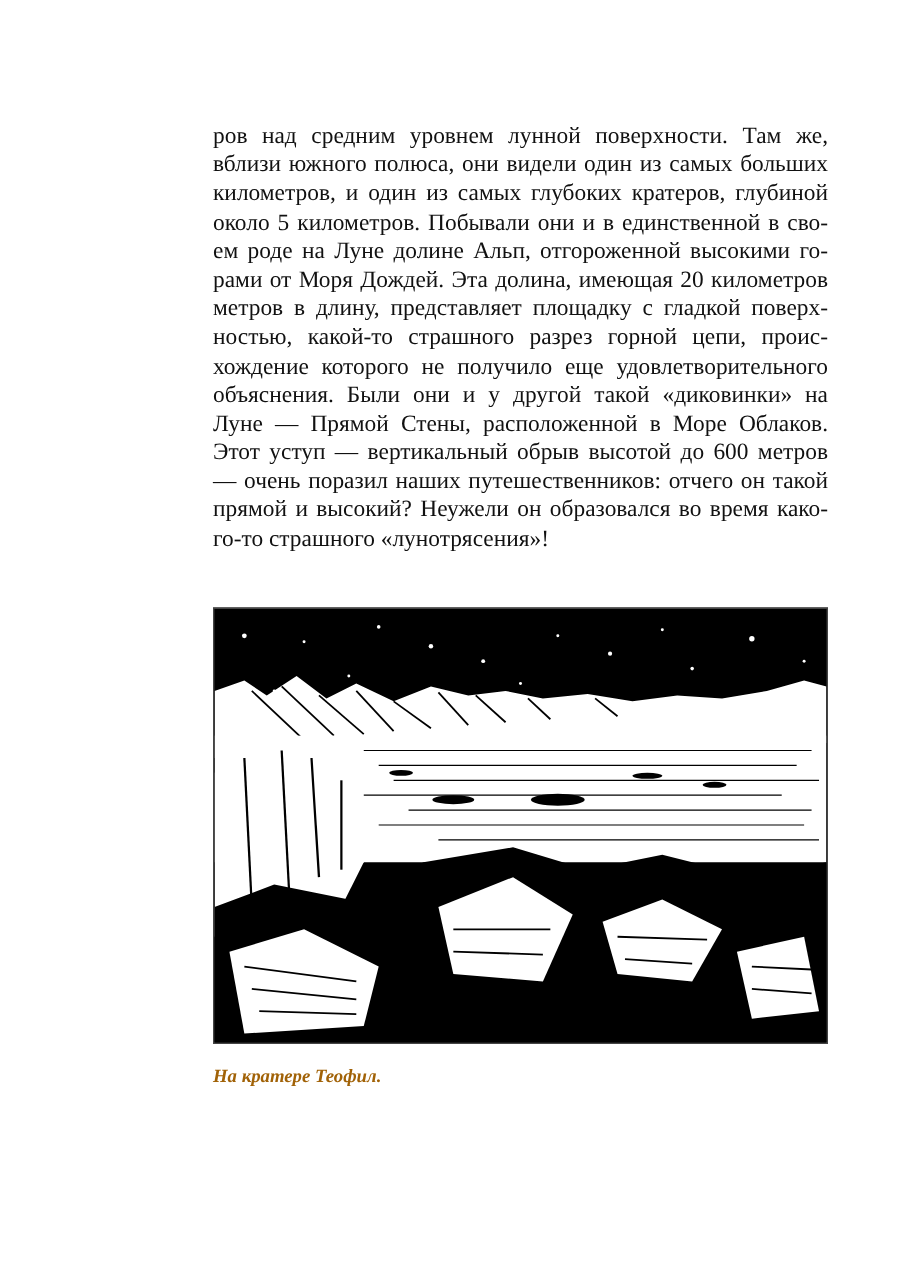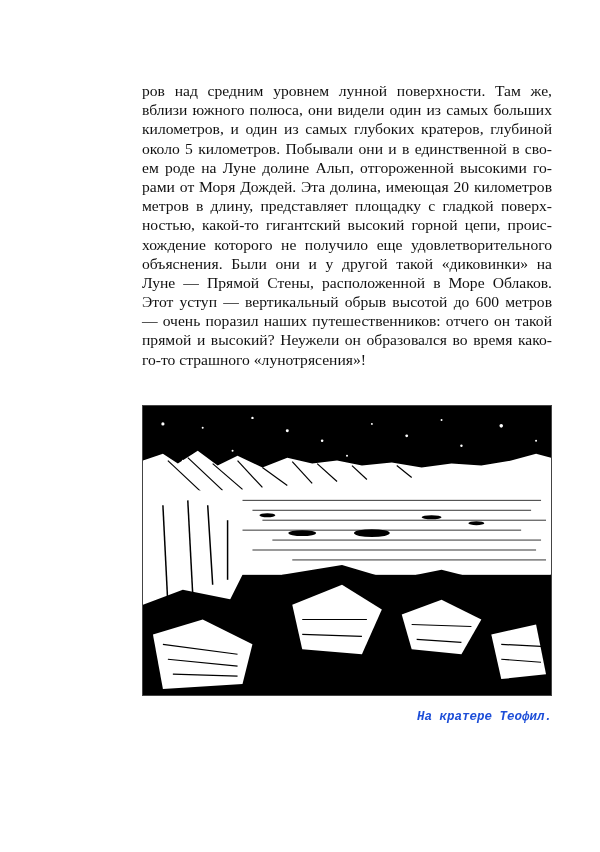--- a/index.html
+++ b/index.html
@@ -12,38 +12,38 @@
     margin: 0;
   }
   .line { display: block; white-space: nowrap; text-align: justify; text-align-last: justify; height: 19.2px; }
   .line.last { text-align-last: left; }
   .figure {
     position: absolute; left: 142px; top: 405px; width: 410px; height: 291px;
     background: #000; overflow: hidden; border: 1px solid #444; box-sizing: border-box;
   }
   .figure svg { display: block; width: 100%; height: 100%; }
   .caption {
-    position: absolute; left: 142px; top: 710px; width: 410px; text-align: right;
-    font-family: Liberation Mono, monospace;
-    font-size: 12.5px; font-weight: bold; font-style: italic; color: #1d4ed8;
+    position: absolute; left: 142px; top: 710px; width: 410px; text-align: left;
+    font-family: Liberation Serif, serif;
+    font-size: 12.5px; font-weight: bold; font-style: italic; color: #a16207;
   }
 </style>
 </head>
 <body>
 
 <div class="page">
   <div class="body-text">
     <span class="line">ров над средним уровнем лунной поверхности. Там же,</span>
     <span class="line">вблизи южного полюса, они видели один из самых больших</span>
     <span class="line">километров, и один из самых глубоких кратеров, глубиной</span>
     <span class="line">около 5 километров. Побывали они и в единственной в сво-</span>
     <span class="line">ем роде на Луне долине Альп, отгороженной высокими го-</span>
     <span class="line">рами от Моря Дождей. Эта долина, имеющая 20 километров</span>
     <span class="line">метров в длину, представляет площадку с гладкой поверх-</span>
-    <span class="line">ностью, какой-то гигантский высокий горной цепи, проис-</span>
+    <span class="line">ностью, какой-то страшного разрез горной цепи, проис-</span>
     <span class="line">хождение которого не получило еще удовлетворительного</span>
     <span class="line">объяснения. Были они и у другой такой «диковинки» на</span>
     <span class="line">Луне — Прямой Стены, расположенной в Море Облаков.</span>
     <span class="line">Этот уступ — вертикальный обрыв высотой до 600 метров</span>
     <span class="line">— очень поразил наших путешественников: отчего он такой</span>
     <span class="line">прямой и высокий? Неужели он образовался во время како-</span>
     <span class="line last">го-то страшного «лунотрясения»!</span>
   </div>
 
   <div class="figure">

